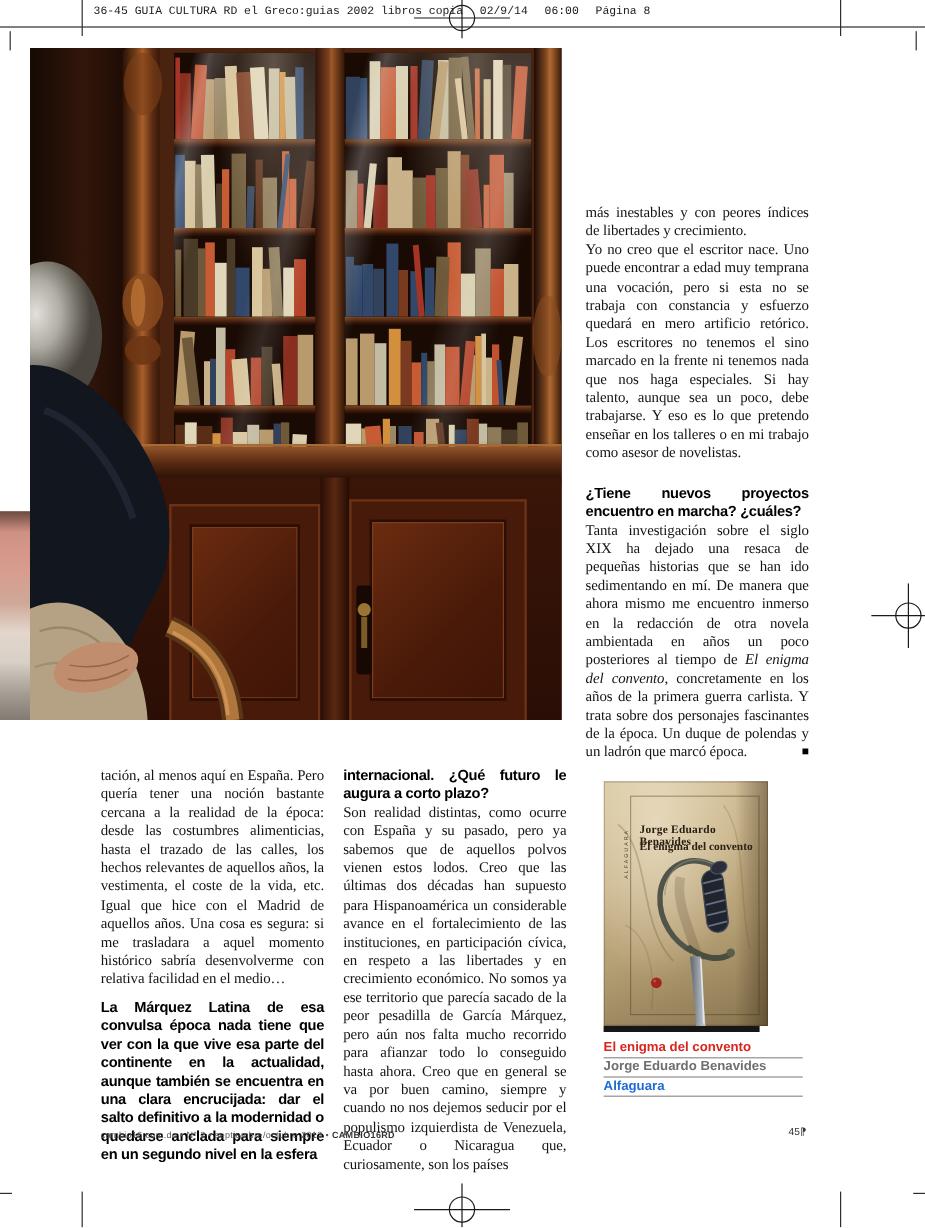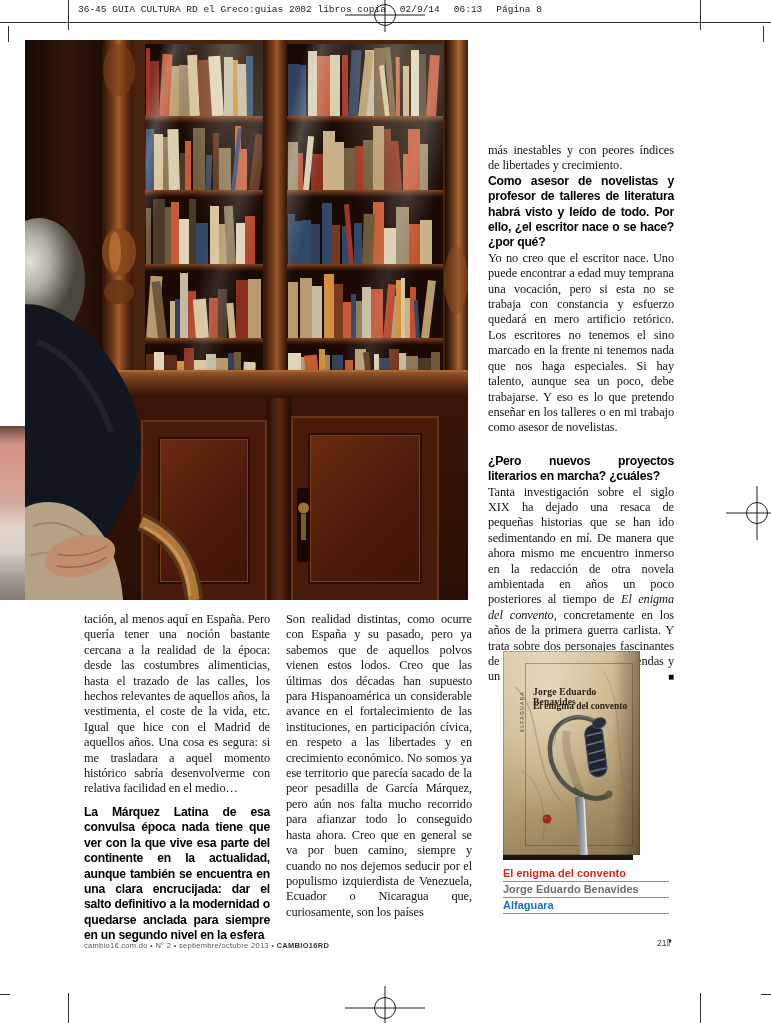--- a/index.html
+++ b/index.html
@@ -45,21 +45,21 @@
   .doorL{left:34px;top:22px;width:122px;height:180px;}
   .doorR{left:184px;top:18px;width:144px;height:184px;}
   .panel{position:absolute;left:15px;top:15px;right:15px;bottom:18px;border:2px solid #2a0e04;
          background:linear-gradient(135deg,#6b2c10,#4a1a09 60%,#401507);box-shadow:inset 0 0 0 1px #7c3d1c;}
   .stile{position:absolute;left:160px;top:0;width:24px;height:202px;
          background:linear-gradient(90deg,#2a0e04,#5a2812 50%,#240c04);}
   .bleed{position:absolute;left:0;top:426px;width:25px;height:174px;
          background:linear-gradient(#6b4a3e 0%,#cf9184 10%,#d89c8e 28%,#cfa899 44%,#e3d6cb 58%,#d8d1c8 72%,#a39a91 88%,#837b73 100%);}
 
   
-  .col{position:absolute;width:186px;}
+  .col{position:absolute;width:186px;margin-top:27px;}
   .col1{left:84px;top:612px;}
   .col2{left:286px;top:612px;}
   .col3{left:488px;top:143px;}
   .serif{font-family:"Liberation Serif",serif;font-size:12.4px;line-height:15.4px;
          text-align:justify;color:#141414;margin:0;letter-spacing:-0.1px;}
   .q{font-family:"Liberation Sans",sans-serif;font-weight:700;font-size:12.2px;
      line-height:15.4px;letter-spacing:-0.25px;color:#000;text-align:justify;margin:0;}
   .gap8{height:8px;} .gap18{height:18px;}
   .endmark{float:right;font-size:10px;line-height:15.4px;color:#000;}
 
@@ -90,21 +90,21 @@
            font-size:7.5px;color:#555;letter-spacing:.3px;}
   .footerL b{color:#333;}
   .footerR{position:absolute;left:620px;top:938px;width:52px;text-align:right;
            font-family:"Liberation Sans","DejaVu Sans",sans-serif;font-size:8.5px;color:#333;}
 </style>
 </head>
 <body>
 
 <div class="page">
 
-  <div class="slug"><span>36-45 GUIA CULTURA RD el Greco:guias 2002 libros copia</span><span class="sp">02/9/14</span><span class="sp">06:13</span><span class="sp">Página 8</span></div>
+  <div class="slug"><span>36-45 GUIA CULTURA RD el Greco:guias 2002 libros copia</span><span class="sp">02/9/14</span><span class="sp">06:00</span><span class="sp">Página 8</span></div>
   <div class="cutline"></div>
   <div class="tick" style="left:68px;top:0;width:1px;height:30px;"></div>
   <div class="tick" style="left:700px;top:0;width:1px;height:30px;"></div>
   <div class="tick" style="left:8px;top:26px;width:1px;height:16px;"></div>
   <div class="tick" style="left:763px;top:26px;width:1px;height:16px;"></div>
   <div class="tick" style="left:68px;top:993px;width:1px;height:30px;"></div>
   <div class="tick" style="left:700px;top:993px;width:1px;height:30px;"></div>
   <div class="tick" style="left:0;top:994px;width:10px;height:1px;"></div>
   <div class="tick" style="left:761px;top:994px;width:10px;height:1px;"></div>
 
@@ -357,29 +357,29 @@
   </div>
   <div class="bleed"></div>
 
   <div class="col col1">
     <p class="serif">tación, al menos aquí en España. Pero quería tener una noción bastante cercana a la realidad de la época: desde las costumbres alimenticias, hasta el trazado de las calles, los hechos relevantes de aquellos años, la vestimenta, el coste de la vida, etc. Igual que hice con el Madrid de aquellos años. Una cosa es segura: si me trasladara a aquel momento histórico sabría desenvolverme con relativa facilidad en el medio…</p>
     <div class="gap8"></div>
     <p class="q">La Márquez Latina de esa convulsa época nada tiene que ver con la que vive esa parte del continente en la actualidad, aunque también se encuentra en una clara encrucijada: dar el salto definitivo a la modernidad o quedarse anclada para siempre en un segundo nivel en la esfera</p>
   </div>
 
   <div class="col col2">
+    <p class="q">internacional. ¿Qué futuro le augura a corto plazo?</p>
     <p class="serif">Son realidad distintas, como ocurre con España y su pasado, pero ya sabemos que de aquellos polvos vienen estos lodos. Creo que las últimas dos décadas han supuesto para Hispanoamérica un considerable avance en el fortalecimiento de las instituciones, en participación cívica, en respeto a las libertades y en crecimiento económico. No somos ya ese territorio que parecía sacado de la peor pesadilla de García Márquez, pero aún nos falta mucho recorrido para afianzar todo lo conseguido hasta ahora. Creo que en general se va por buen camino, siempre y cuando no nos dejemos seducir por el populismo izquierdista de Venezuela, Ecuador o Nicaragua que, curiosamente, son los países</p>
   </div>
 
   <div class="col col3">
     <p class="serif">más inestables y con peores índices de libertades y crecimiento.</p>
-    <p class="q">Como asesor de novelistas y profesor de talleres de literatura habrá visto y leído de todo. Por ello, ¿el escritor nace o se hace? ¿por qué?</p>
     <p class="serif">Yo no creo que el escritor nace. Uno puede encontrar a edad muy temprana una vocación, pero si esta no se trabaja con constancia y esfuerzo quedará en mero artificio retórico. Los escritores no tenemos el sino marcado en la frente ni tenemos nada que nos haga especiales. Si hay talento, aunque sea un poco, debe trabajarse. Y eso es lo que pretendo enseñar en los talleres o en mi trabajo como asesor de novelistas.</p>
     <div class="gap18"></div>
-    <p class="q">¿Pero nuevos proyectos literarios en marcha? ¿cuáles?</p>
+    <p class="q">¿Tiene nuevos proyectos encuentro en marcha? ¿cuáles?</p>
     <p class="serif"><span>Tanta investigación sobre el siglo XIX ha dejado una resaca de pequeñas historias que se han ido sedimentando en mí. De manera que ahora mismo me encuentro inmerso en la redacción de otra novela ambientada en años un poco posteriores al tiempo de </span><i>El enigma del convento</i><span>, concretamente en los años de la primera guerra carlista. Y trata sobre dos personajes fascinantes de la época. Un duque de polendas y un ladrón que marcó época.</span><span class="endmark">■</span></p>
   </div>
 
   <div class="cover">
     <div class="cover-frame"></div>
     <div class="cover-imprint">ALFAGUARA</div>
     <div class="cover-author">Jorge Eduardo Benavides</div>
     <div class="cover-title">El enigma del convento</div>
     <svg width="137" height="204" viewBox="0 0 137 204" style="position:absolute;left:0;top:0;">
       <defs>
@@ -414,15 +414,15 @@
   </div>
   <div class="cover-shadow"></div>
 
   <div class="caption">
     <div class="cap-row" style="color: rgb(217, 37, 29);">El enigma del convento</div>
     <div class="cap-row" style="color: rgb(110, 110, 110);">Jorge Eduardo Benavides</div>
     <div class="cap-row" style="color: rgb(30, 107, 214);">Alfaguara</div>
   </div>
 
   <div class="footerL"><span>cambio16.com.do</span><span> • </span><span>N° 2</span><span> • </span><span>septiembre/octubre 2013</span><span> • </span><b>CAMBIO16RD</b></div>
-  <div class="footerR"><span>21</span><span>⁋</span></div>
+  <div class="footerR"><span>45</span><span>⁋</span></div>
 
 </div>
 
 </body></html>

